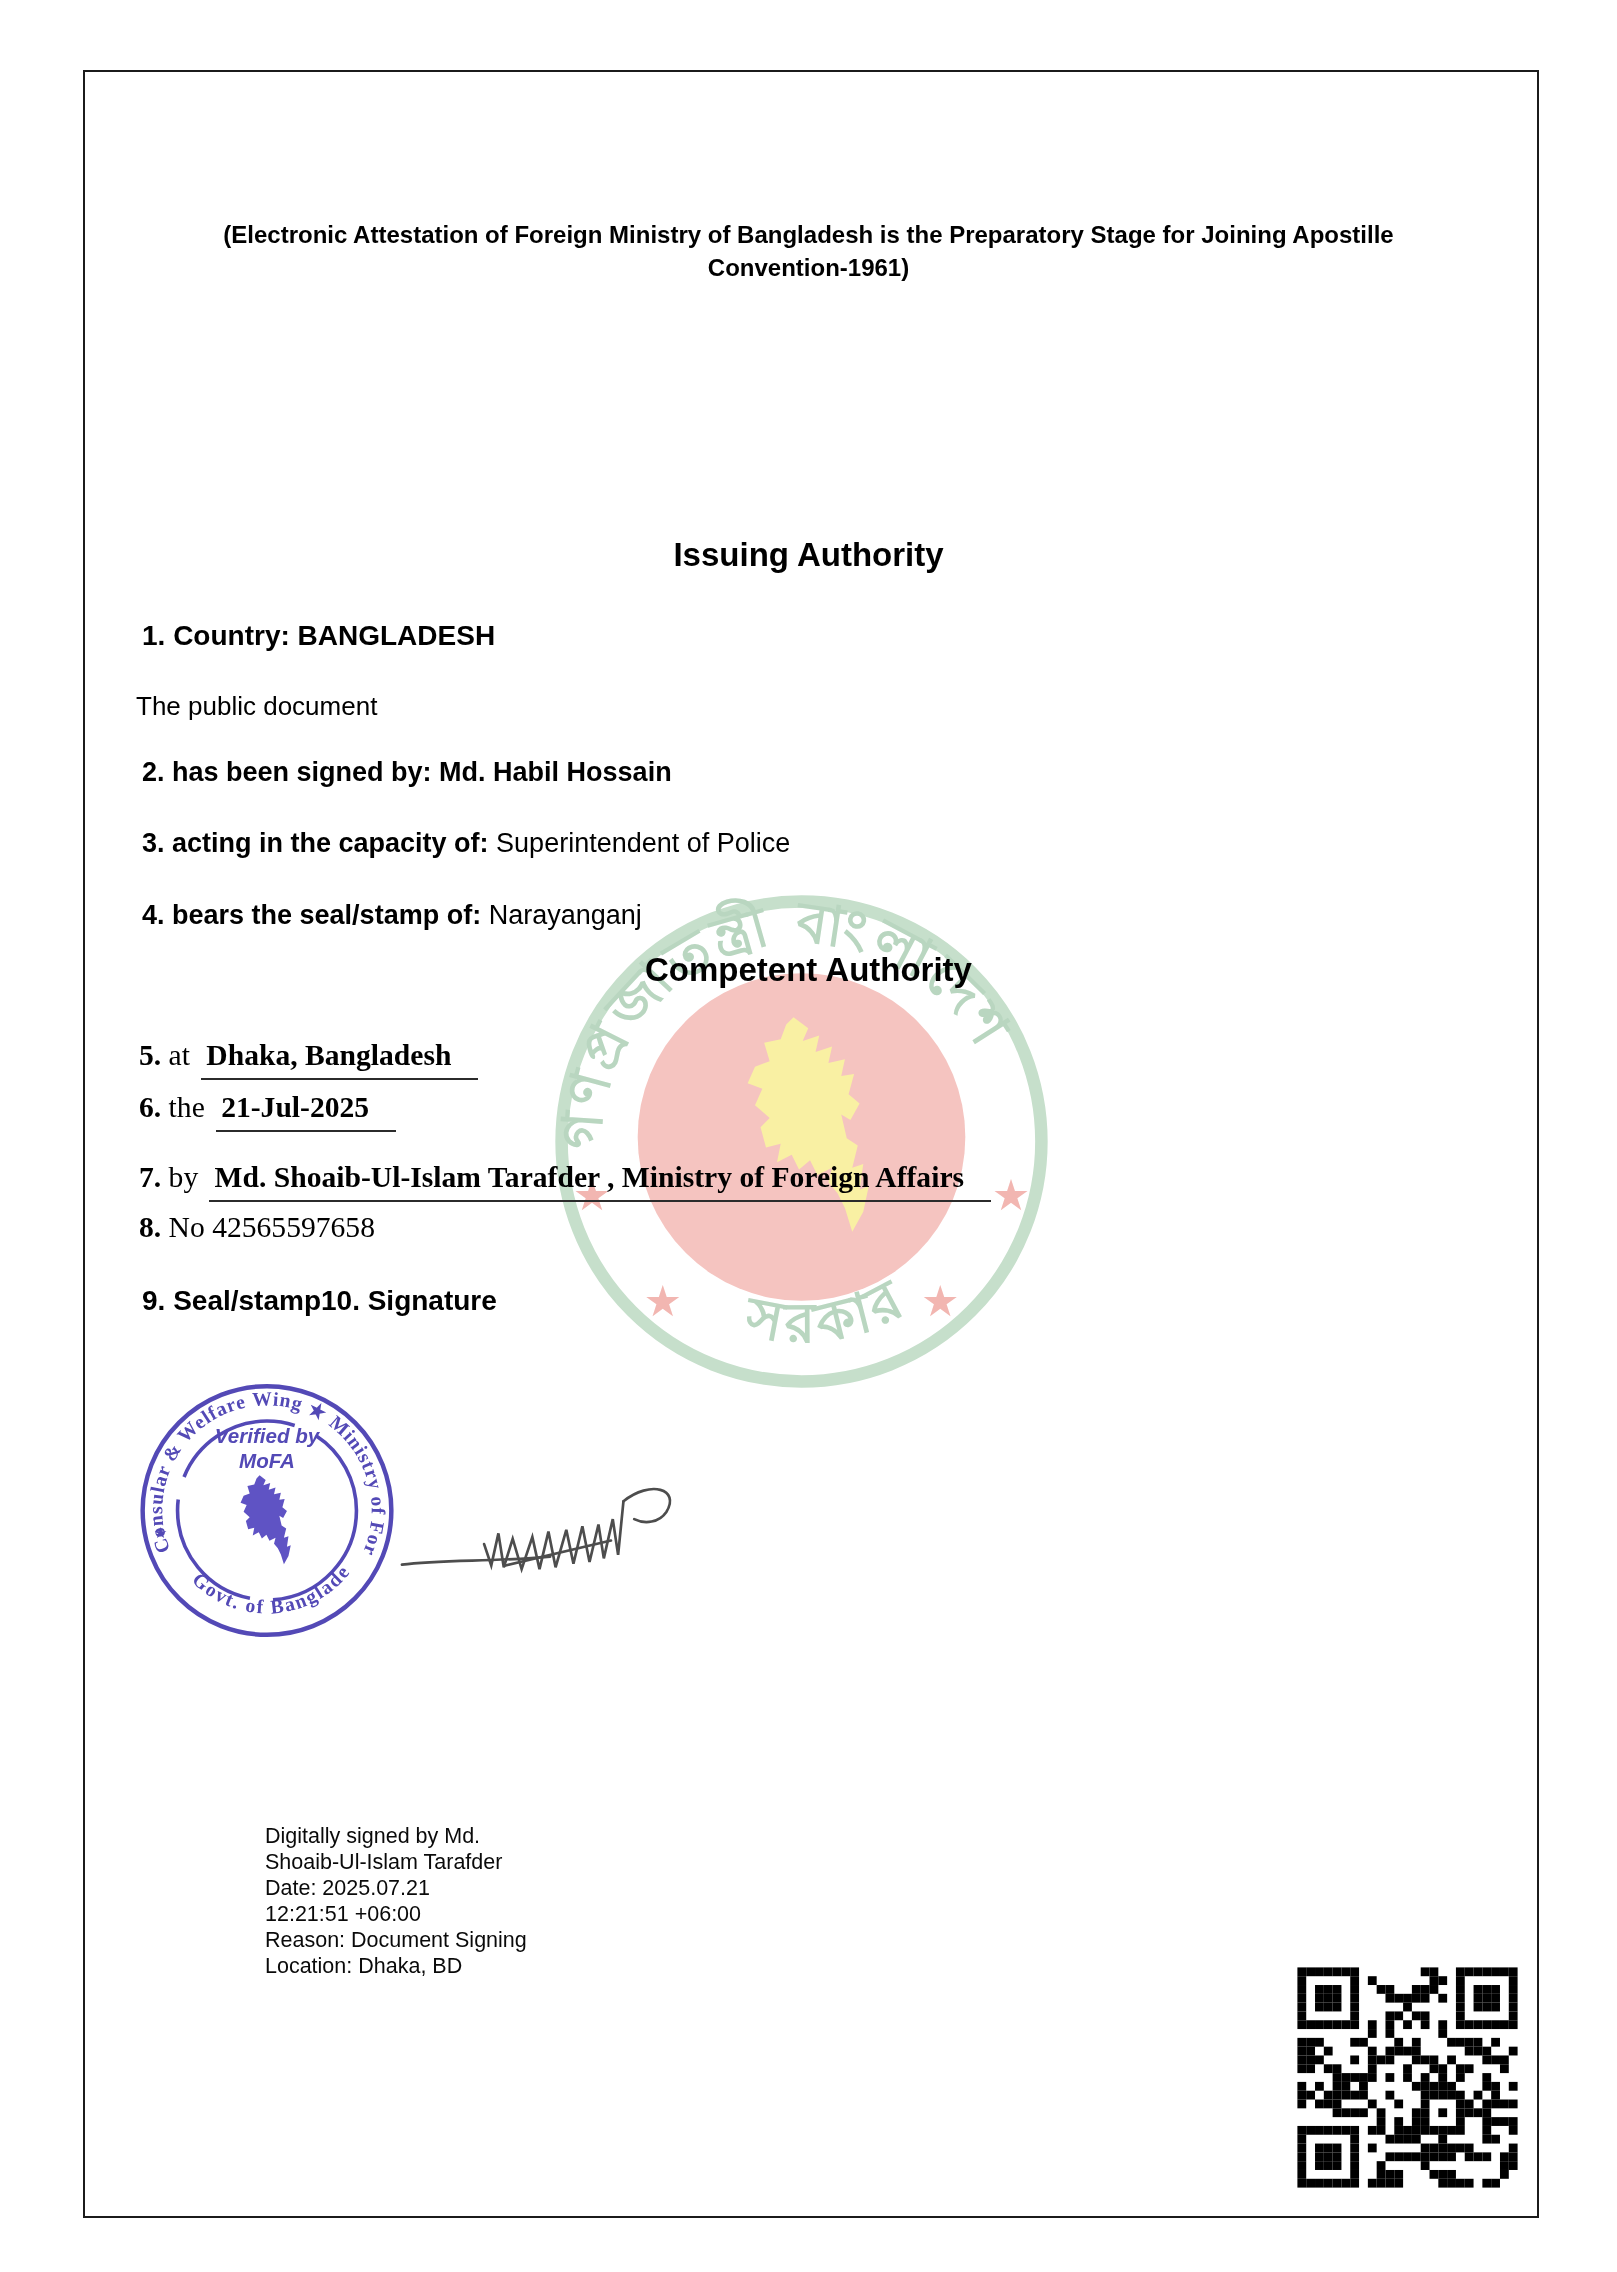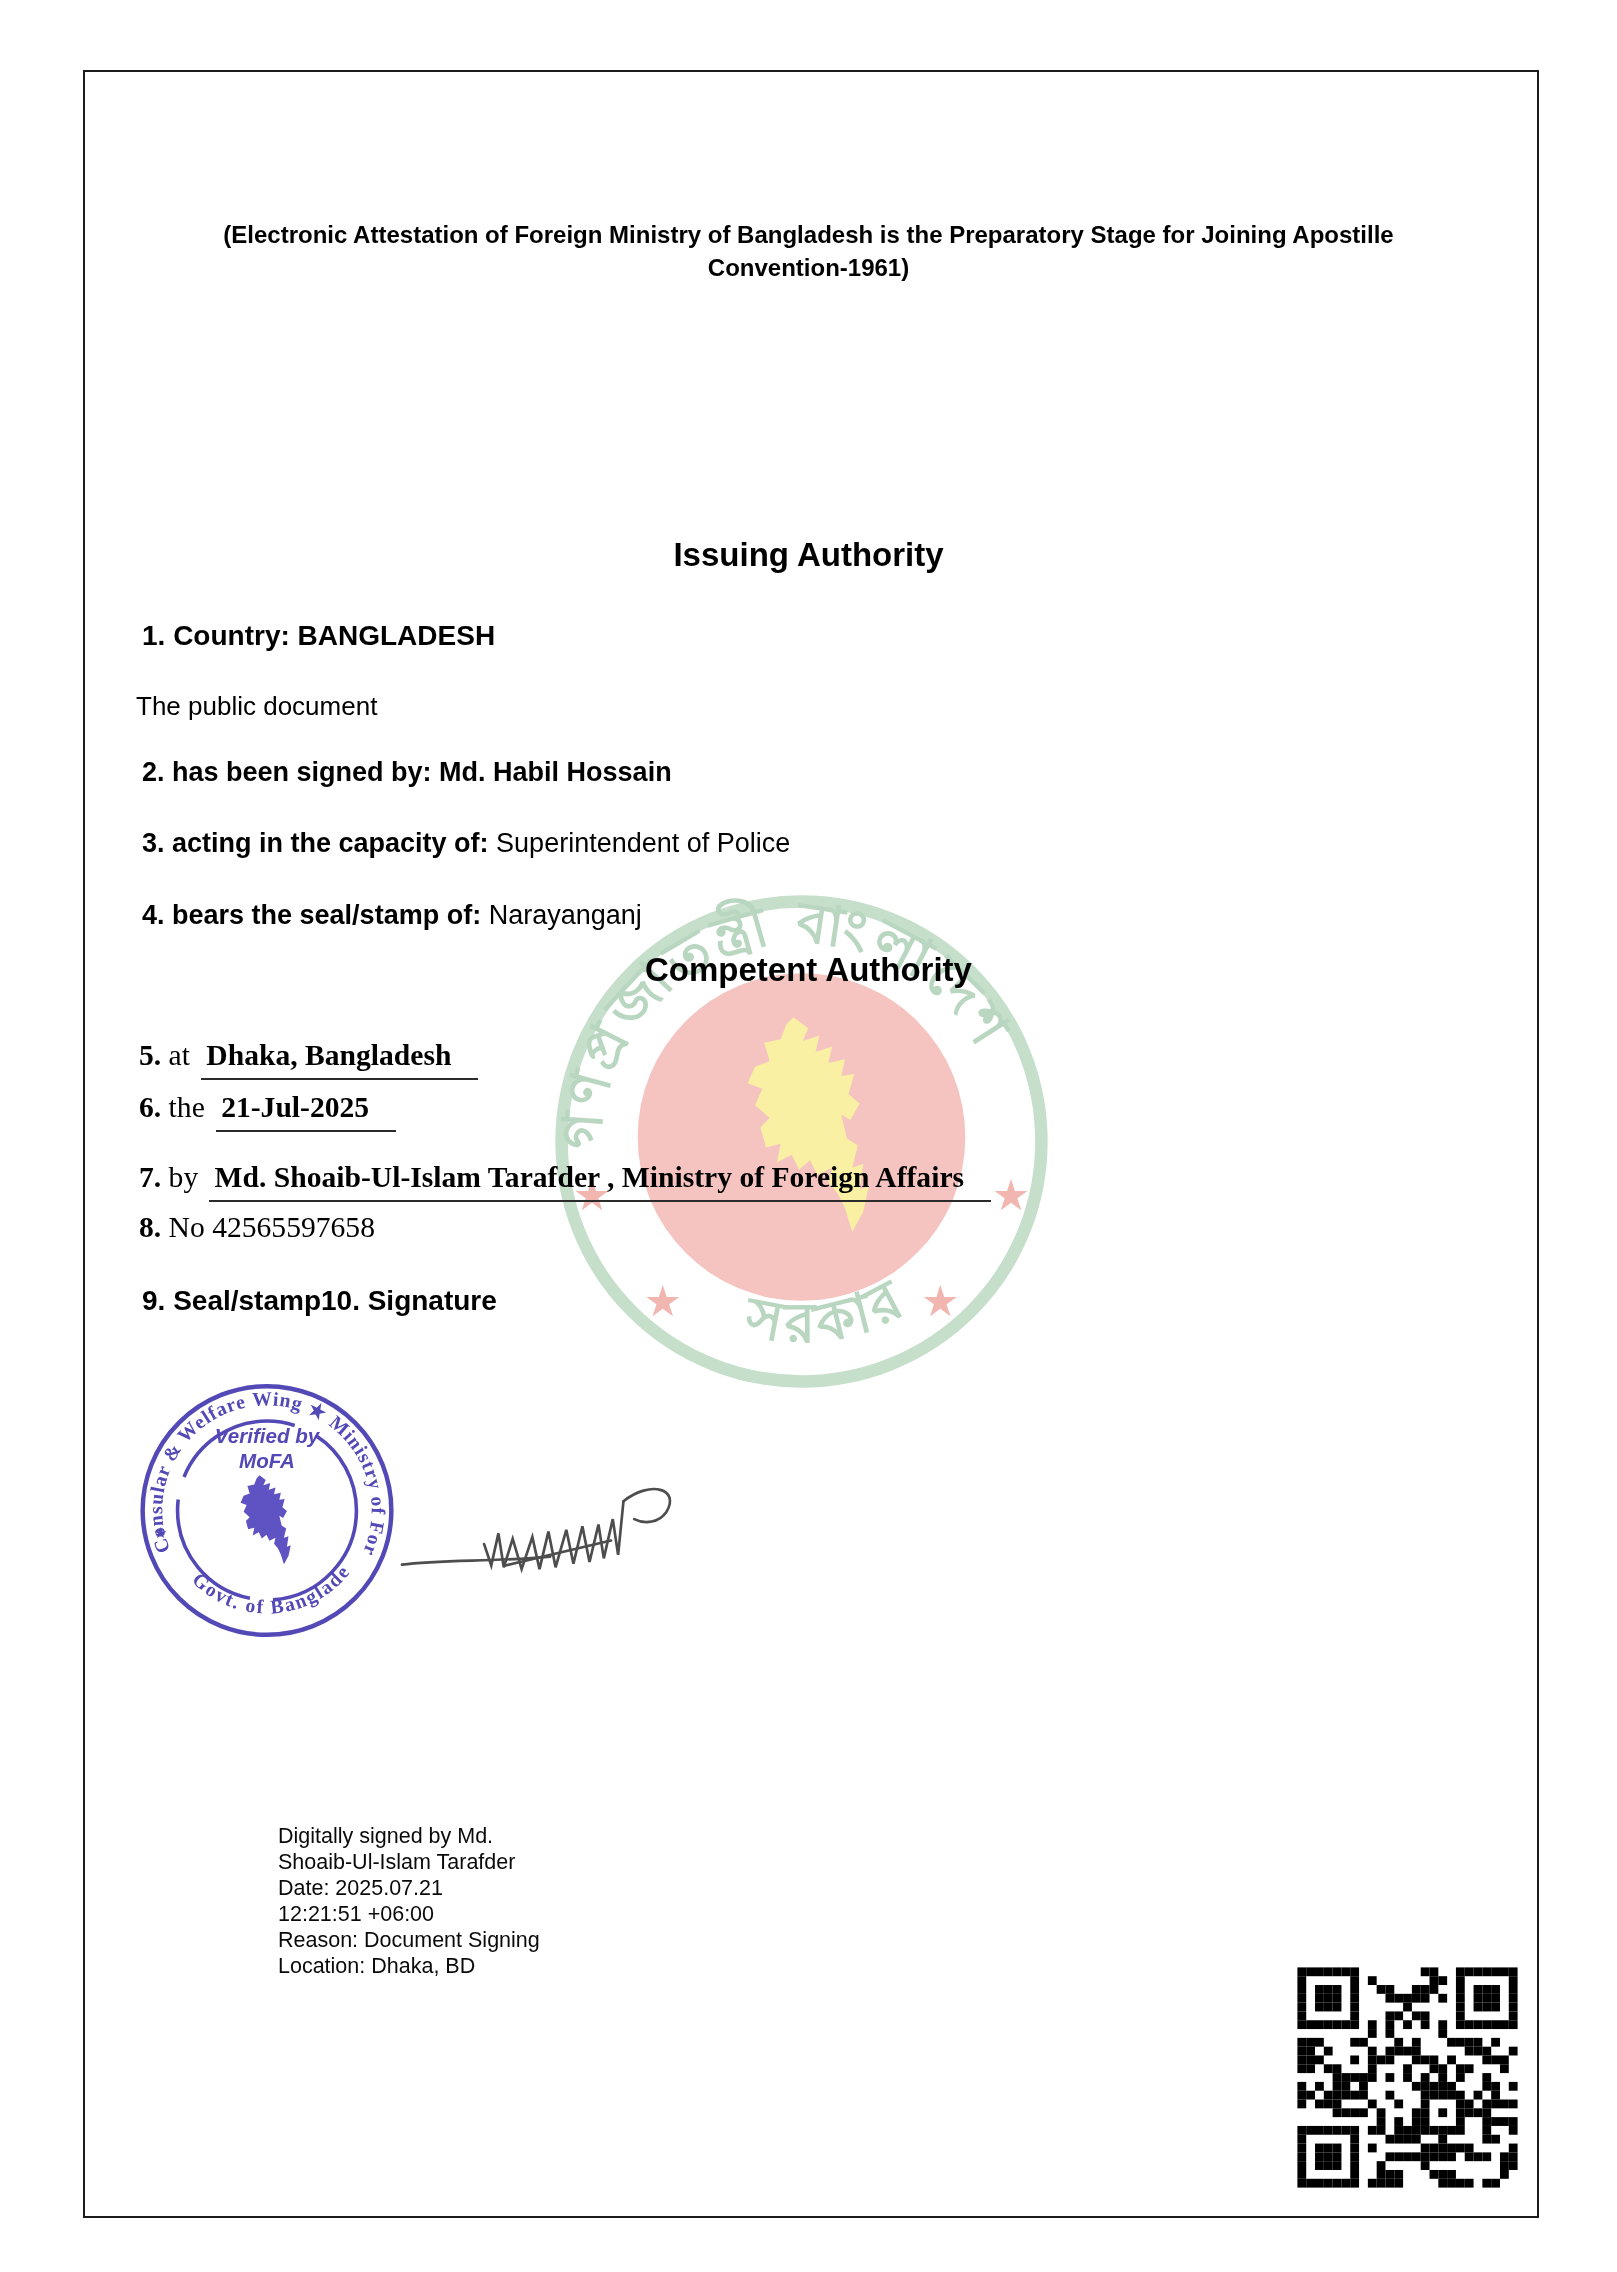--- a/index.html
+++ b/index.html
@@ -44,21 +44,21 @@
     border-bottom:2.7px solid #2b2b2b;padding:0 27px 6.3px 5.4px;margin-left:3.6px;
   }
   .item-5{top:1039px;text-align:right;}
   .item-6{top:1091px;}
   .item-7{top:1161px;}
   .item-8{top:1211px;}
   .item-9-10{top:1285px;left:142px;font-size:28px;font-weight:bold;white-space:nowrap;}
   .stamp{position:absolute;left:136px;top:1379px;width:262px;height:263px;z-index:3;}
   .signature{position:absolute;left:396px;top:1478px;width:287px;height:134px;z-index:3;}
   .digital-block{
-    left:278px;top:1823px;font-size:21.5px;line-height:26px;color:#0a0a0a;
+    left:265px;top:1823px;font-size:21.5px;line-height:26px;color:#0a0a0a;
   }
   .qr{position:absolute;left:1293px;top:1963px;width:229px;height:229px;z-index:3;}
 </style>
 </head>
 <body>
 
 <div class="page">
 
   <svg class="watermark" viewBox="0 0 582 582">
     <circle cx="291" cy="291" r="268" fill="none" stroke="#c6dfcb" stroke-width="14"></circle>

